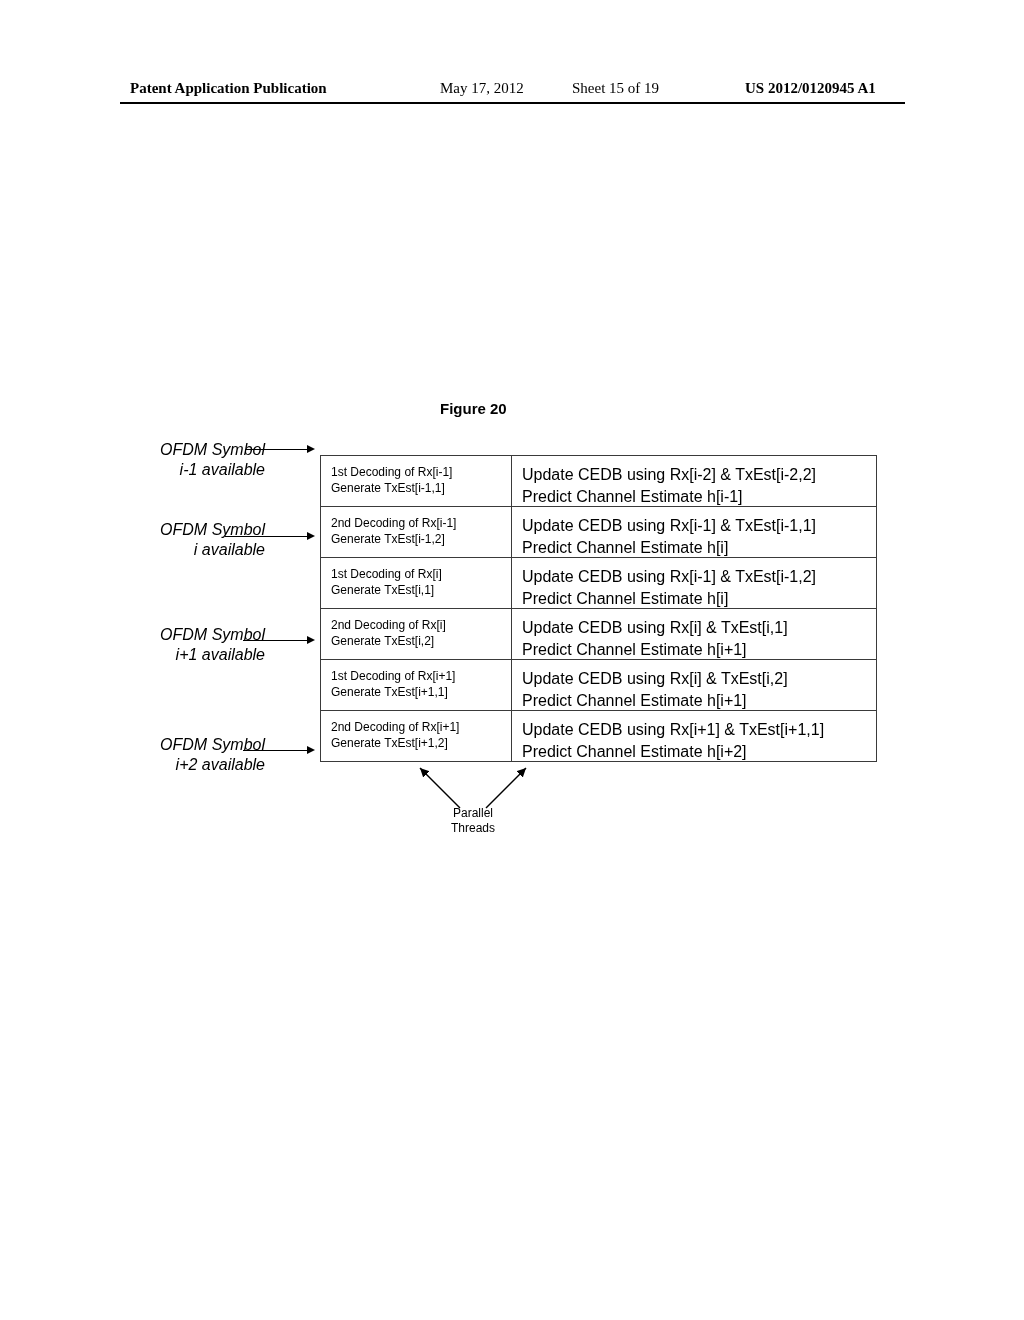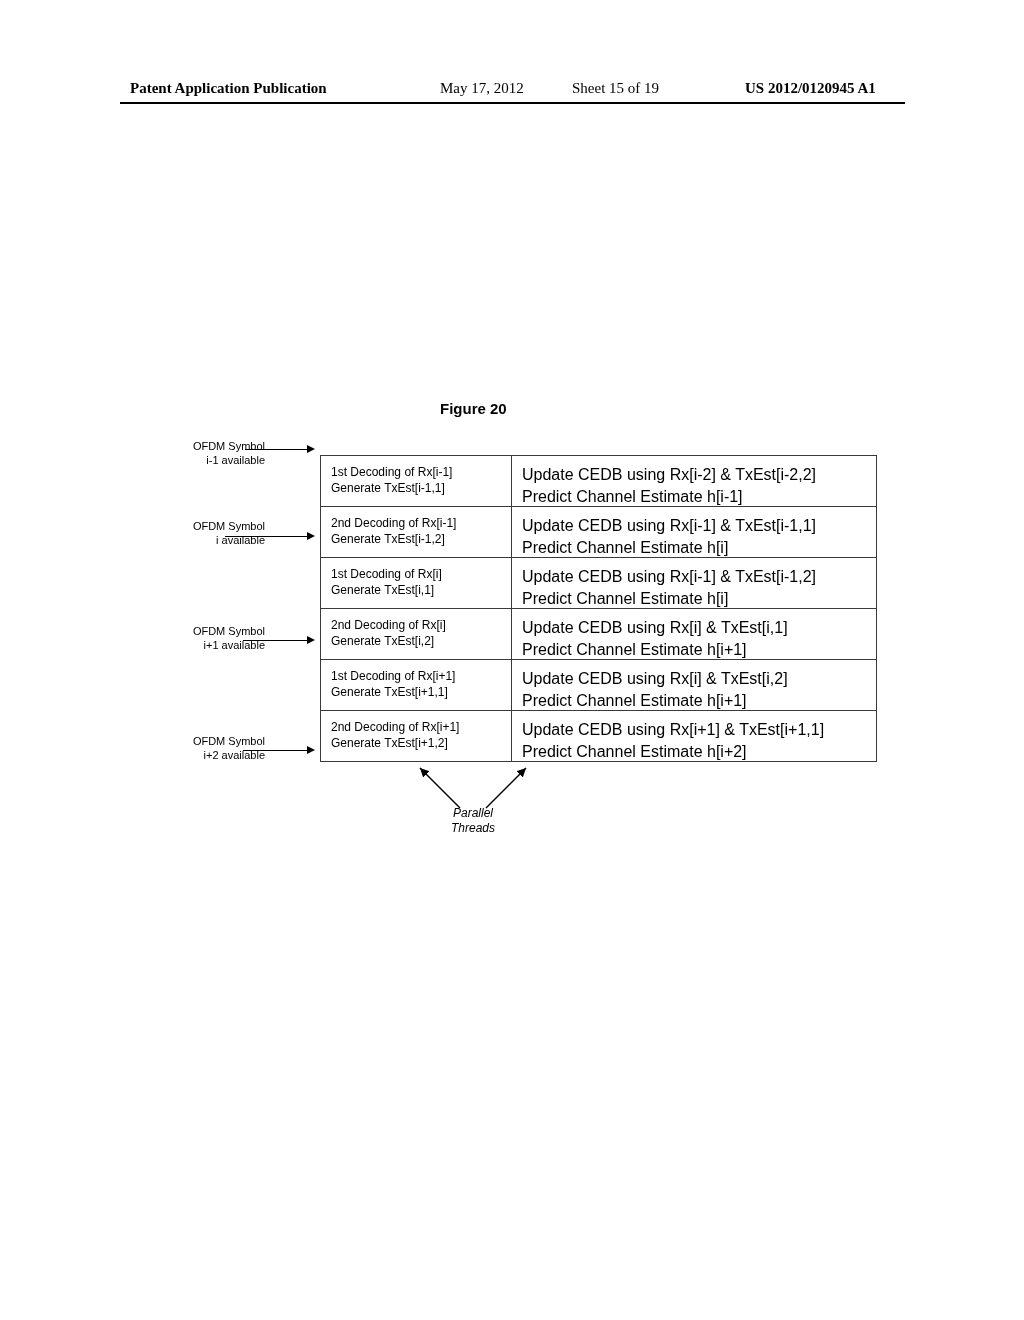--- a/index.html
+++ b/index.html
@@ -58,24 +58,25 @@
     font-size: 15px;
   }
   .diagram {
     position: absolute;
     top: 440px;
     left: 130px;
     width: 765px;
   }
   .label {
     position: absolute;
-    font-size: 11px;
+    font-size: 16px;
     text-align: right;
     line-height: 1.25;
     width: 110px;
+    font-style: italic;
   }
   .arrow-line {
     position: absolute;
     height: 0;
     border-top: 1.3px solid #000;
   }
   .arrow-head {
     position: absolute;
     width: 0;
     height: 0;
@@ -117,21 +118,20 @@
     width: 765px;
   }
   .callout-label {
     position: absolute;
     font-size: 12px;
     text-align: center;
     line-height: 1.25;
     width: 70px;
     top: 28px;
     left: 308px;
-    font-style: italic;
   }
 </style>
 </head>
 <body>
 
 <div class="page">
 
   <div class="header">
     <span class="header-left">Patent Application Publication</span>
     <span class="header-mid">May 17, 2012</span>

